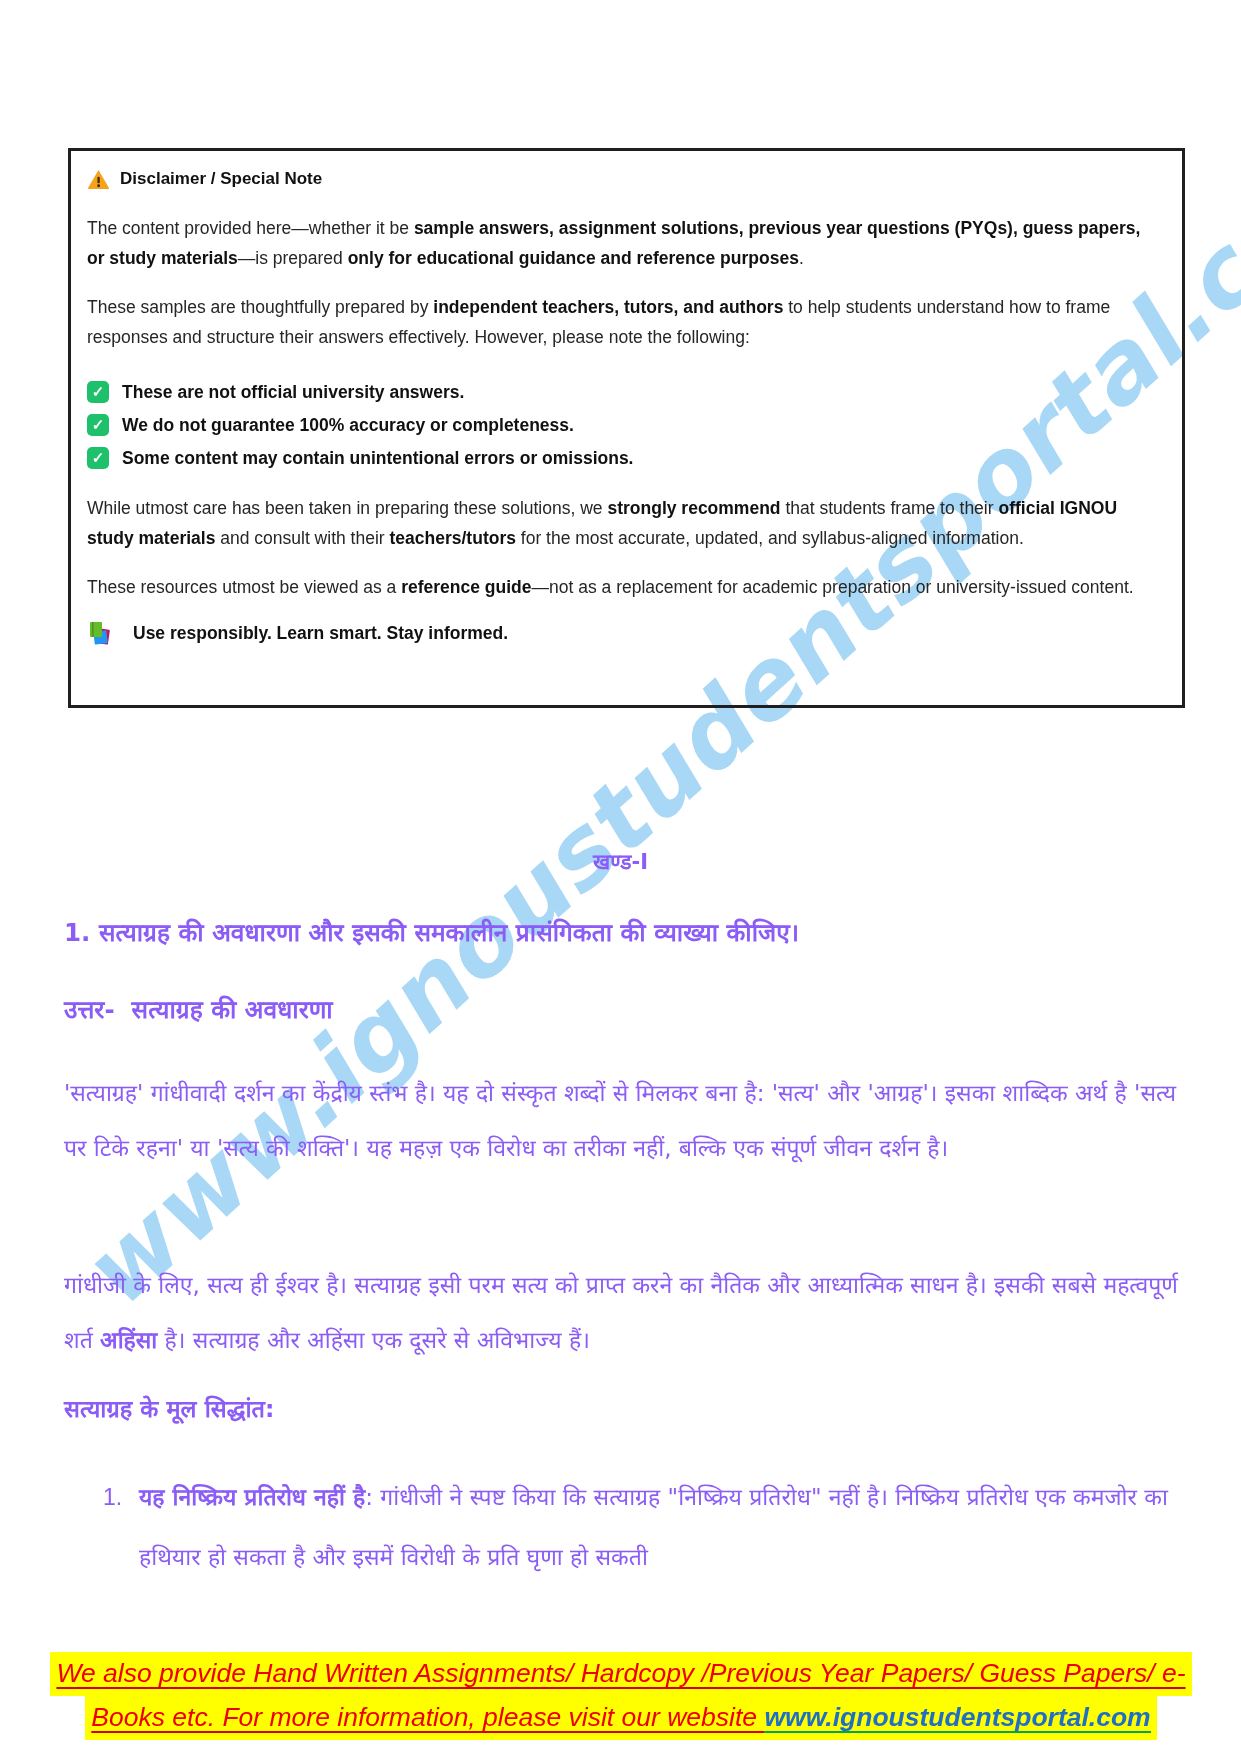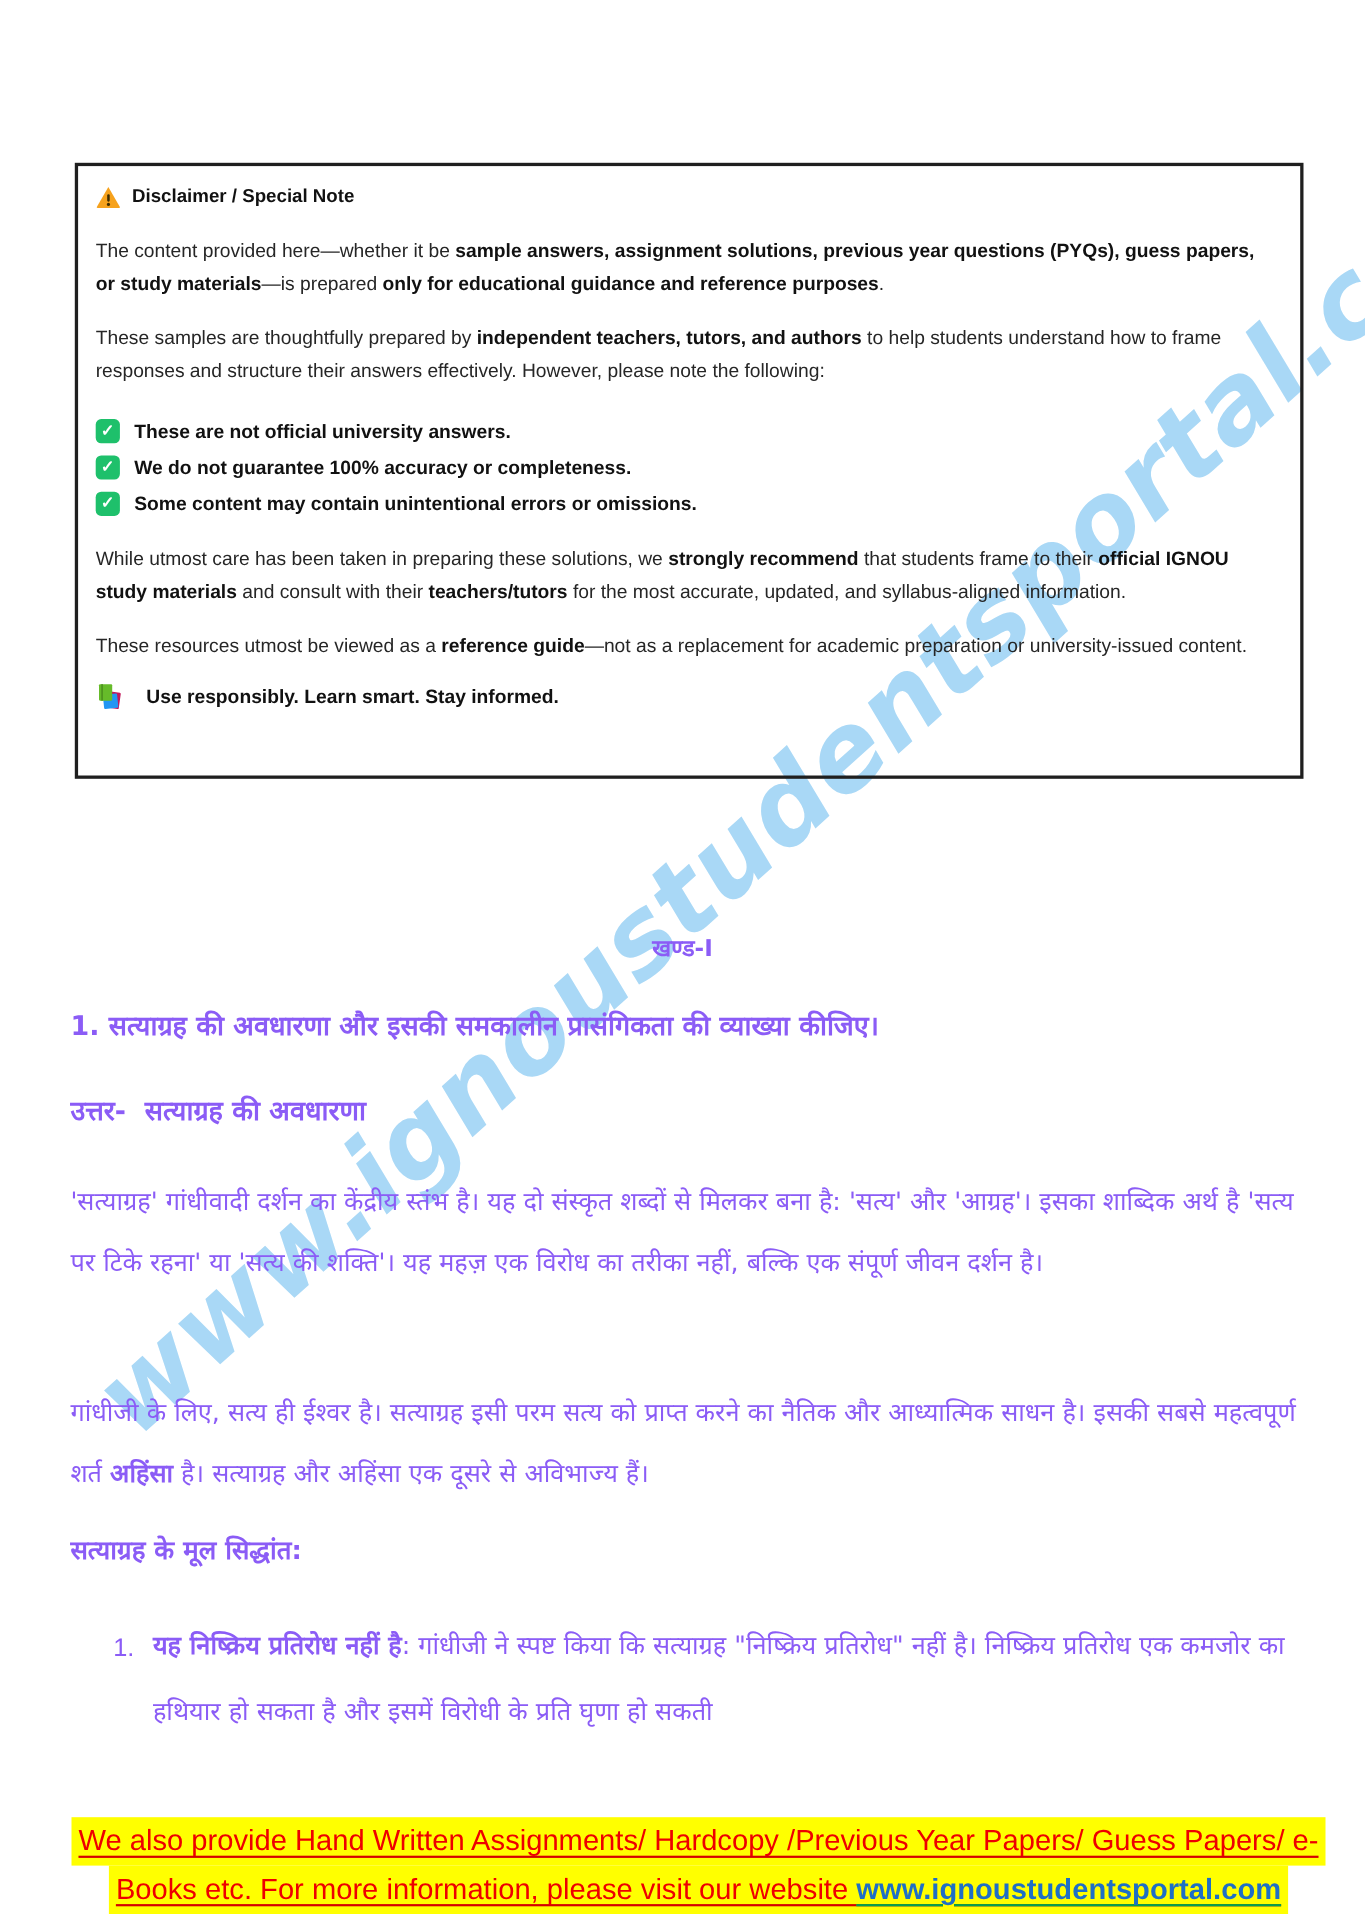--- a/index.html
+++ b/index.html
@@ -95,22 +95,23 @@
   }
   .principle-item{
     position:absolute;top:1467px;left:103px;width:1075px;
     display:flex;align-items:flex-start;
     font-size:23px;line-height:60px;z-index:1;
   }
   .principle-number{flex:0 0 36px;font-family:"Liberation Sans",sans-serif;}
   .principle-text{flex:1;}
   
   .page-footer{
-    position:absolute;top:1652px;left:61px;width:1148px;
+    position:absolute;top:1652px;left:47px;width:1148px;
     text-align:center;z-index:2;
+    font-style:italic;
     font-size:26.5px;
     line-height:40px;
   }
   .footer-line{
     display:inline-block;
     background:#ffff00;
     padding:1px 6px 3px 6px;
     color:#ee0000;
     text-decoration:underline;
     text-decoration-color:#d40000;

